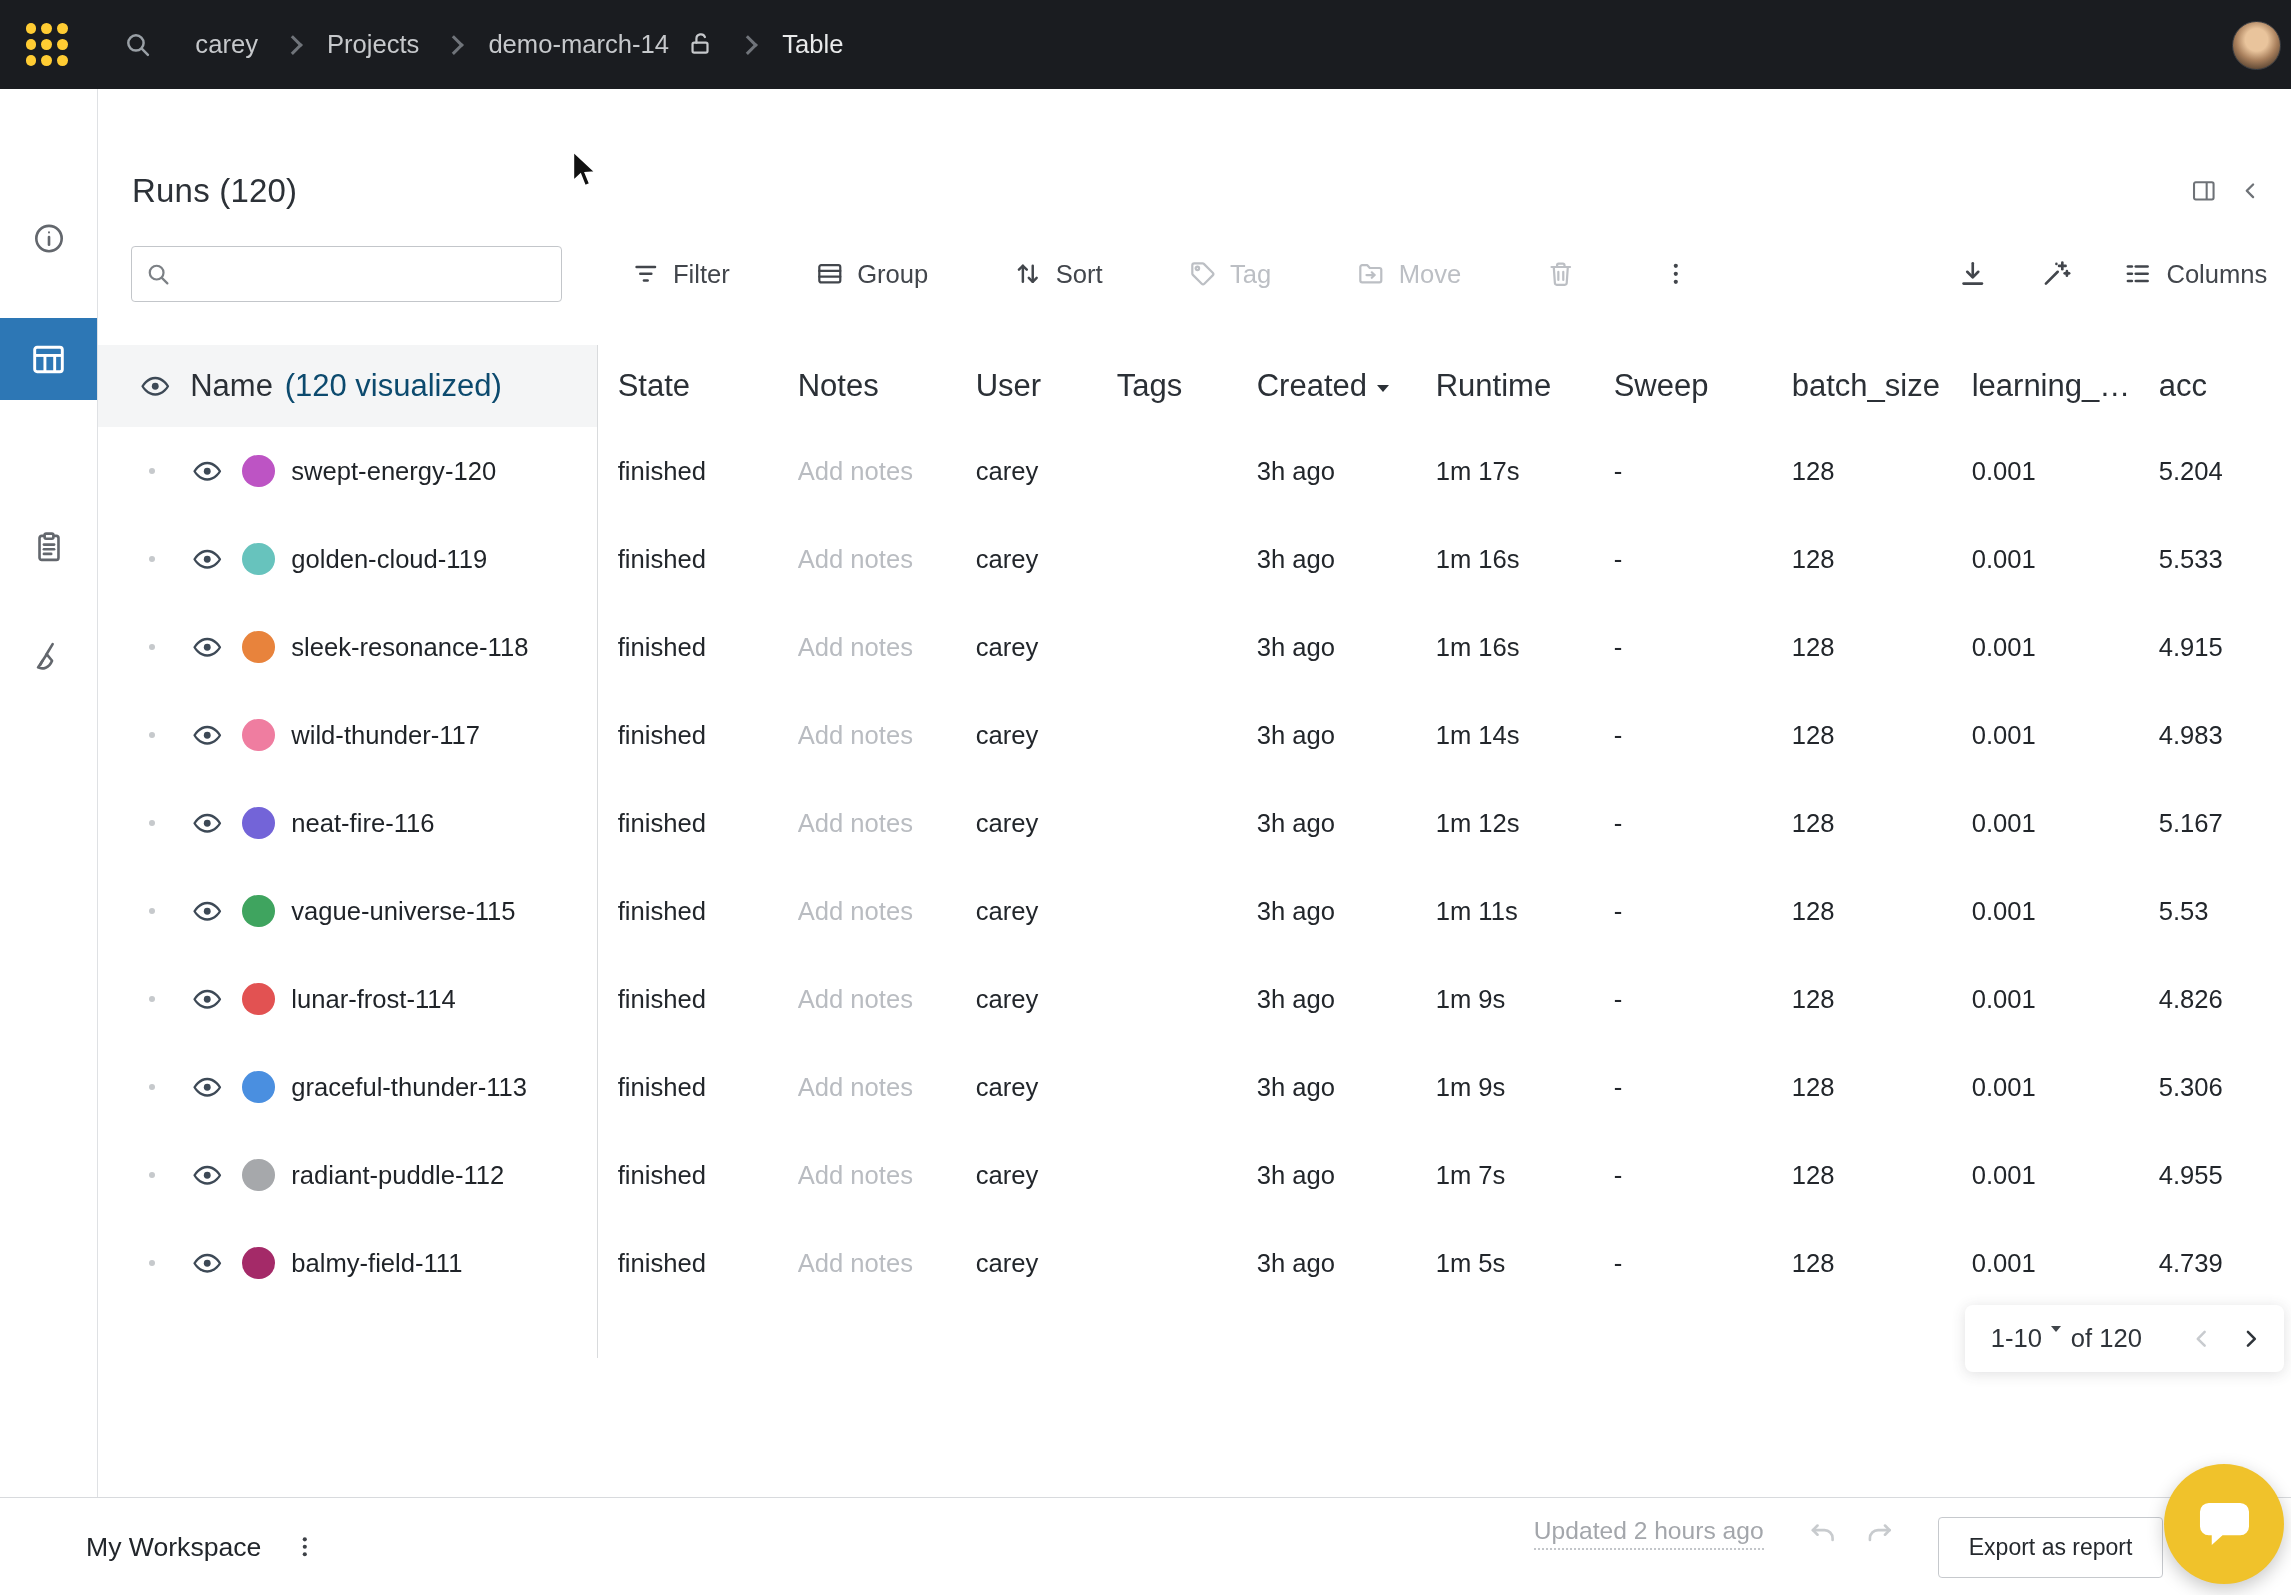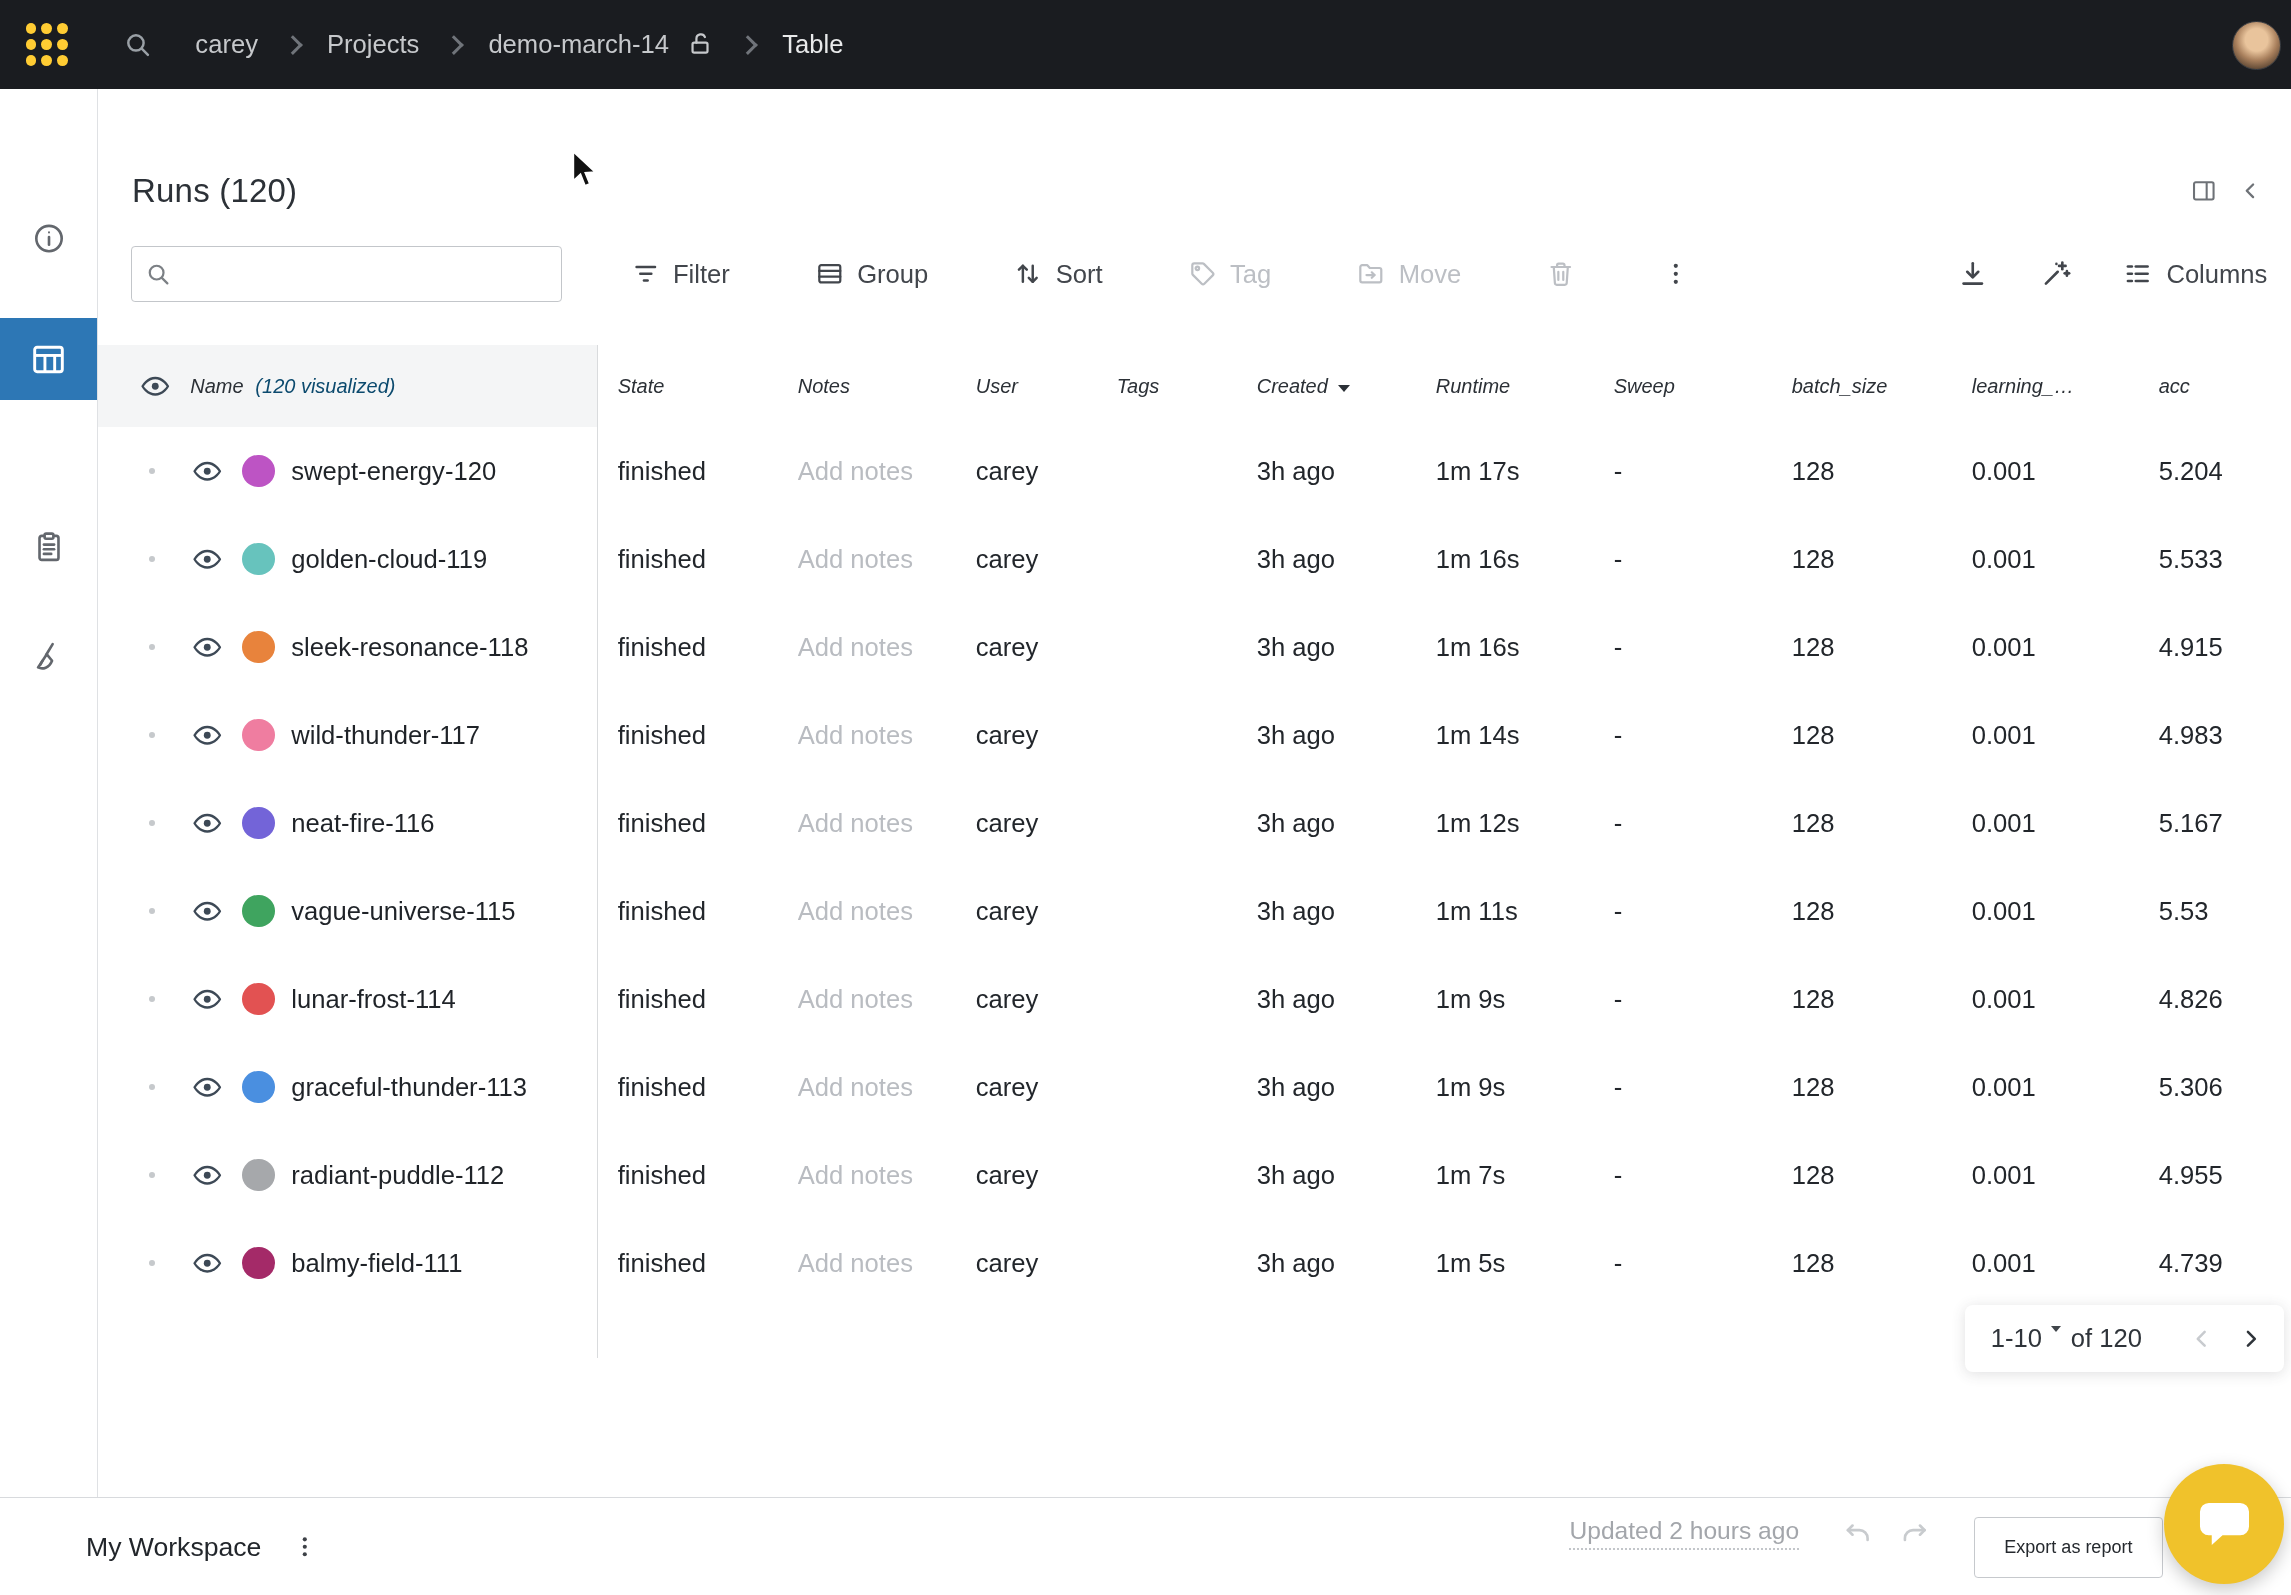--- a/index.html
+++ b/index.html
@@ -44,21 +44,21 @@
   .searchbox input{border:0;outline:0;flex:1;min-width:0;font-size:24.6px;font-family:inherit;color:#2b3036;}
   .tb-group{display:flex;align-items:center;gap:85px;margin-left:69px;}
   .tb-btn{display:flex;align-items:center;gap:12.8px;font-size:25.6px;color:#42464c;cursor:pointer;white-space:nowrap;}
   .tb-btn.disabled{color:#bcbfc4;cursor:default;}
   .tb-right{margin-left:auto;display:flex;align-items:center;gap:51px;color:#3d4147;}
 
   
   .runs-table{position:relative;margin-top:43px;height:1013px;overflow:hidden;}
   .col-divider{position:absolute;left:499px;top:0;height:1013px;width:1px;background:#d9dbdd;}
   .name-col{width:499px;flex:none;box-sizing:border-box;}
-  .thead{display:flex;align-items:center;height:82px;font-size:20px;color:#2b3036;font-style:italic;}
+  .thead{display:flex;align-items:center;height:82px;font-size:31px;color:#2b3036;}
   .thead .name-col{background:#f4f5f6;height:100%;display:flex;align-items:center;padding-left:42px;}
   .thead .eye{margin:0 19.7px 0 0;}
   .name-sub{color:#0c4a6e;margin-left:11.8px;}
   .thead-cells,.row-cells{display:flex;align-items:center;padding-left:20.7px;flex:none;}
   .hcell{display:flex;align-items:center;box-sizing:border-box;overflow:hidden;white-space:nowrap;cursor:pointer;}
   .caret{width:0;height:0;border-left:6.9px solid transparent;border-right:6.9px solid transparent;
          border-top:7.9px solid #2b3036;margin-left:9.9px;transform:translateY(2px);}
   .col-0{width:180px}.col-1{width:178px}.col-2{width:141px}.col-3{width:140px}.col-4{width:179px}
   .col-5{width:178px}.col-6{width:178px}.col-7{width:180px}.col-8{width:187px}.col-9{width:131px}
   .trow{display:flex;align-items:center;height:88px;font-size:25.6px;color:#22262b;}
@@ -86,21 +86,21 @@
   
   .bottombar{position:absolute;left:0;bottom:0;width:100%;height:99px;background:#fff;
              border-top:1px solid #d8dadd;display:flex;align-items:center;
              padding:0 128px 0 86px;box-sizing:border-box;z-index:15;}
   .workspace{display:flex;align-items:center;gap:29.6px;font-size:26.6px;color:#22262b;}
   .ws-kebab{color:#3d4147;cursor:pointer;}
   .footer-right{margin-left:auto;display:flex;align-items:flex-start;gap:43px;}
   .updated{font-size:24.6px;color:#a3a6ab;border-bottom:2px dotted #c3c6ca;padding-bottom:3px;cursor:pointer;}
   .undo-redo{display:flex;align-items:center;gap:25.6px;color:#c8cbce;}
   .export-btn{height:61px;padding:0 29.6px;border:1px solid #c6c9cd;border-radius:3.9px;background:#fff;
-              font-size:18px;color:#25292e;font-family:inherit;cursor:pointer;}
+              font-size:23px;color:#25292e;font-family:inherit;cursor:pointer;}
 
   .chat-fab{position:absolute;right:6.9px;bottom:11.8px;width:120px;height:120px;border-radius:50%;
             background:var(--chat-yellow,#f0c22b);border:0;display:flex;align-items:center;
             justify-content:center;box-shadow:0 5.9px 17.7px rgba(0,0,0,.22);z-index:40;cursor:pointer;}
 
   .cursor{position:absolute;left:569px;top:150px;z-index:50;pointer-events:none;}
 </style>
 </head>
 <body>
 

